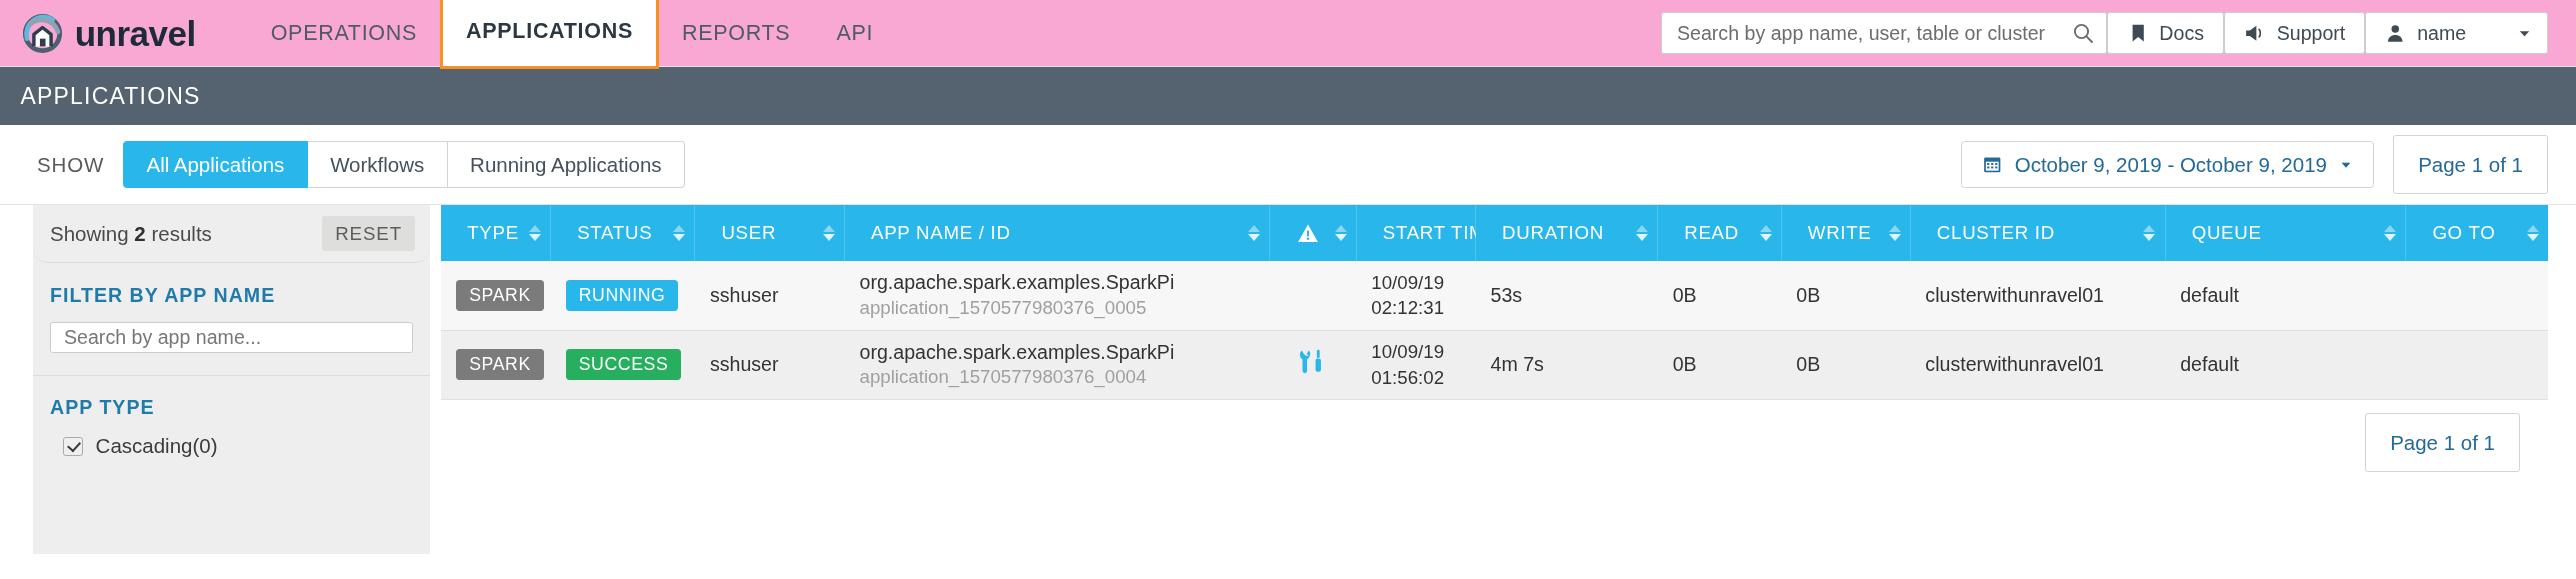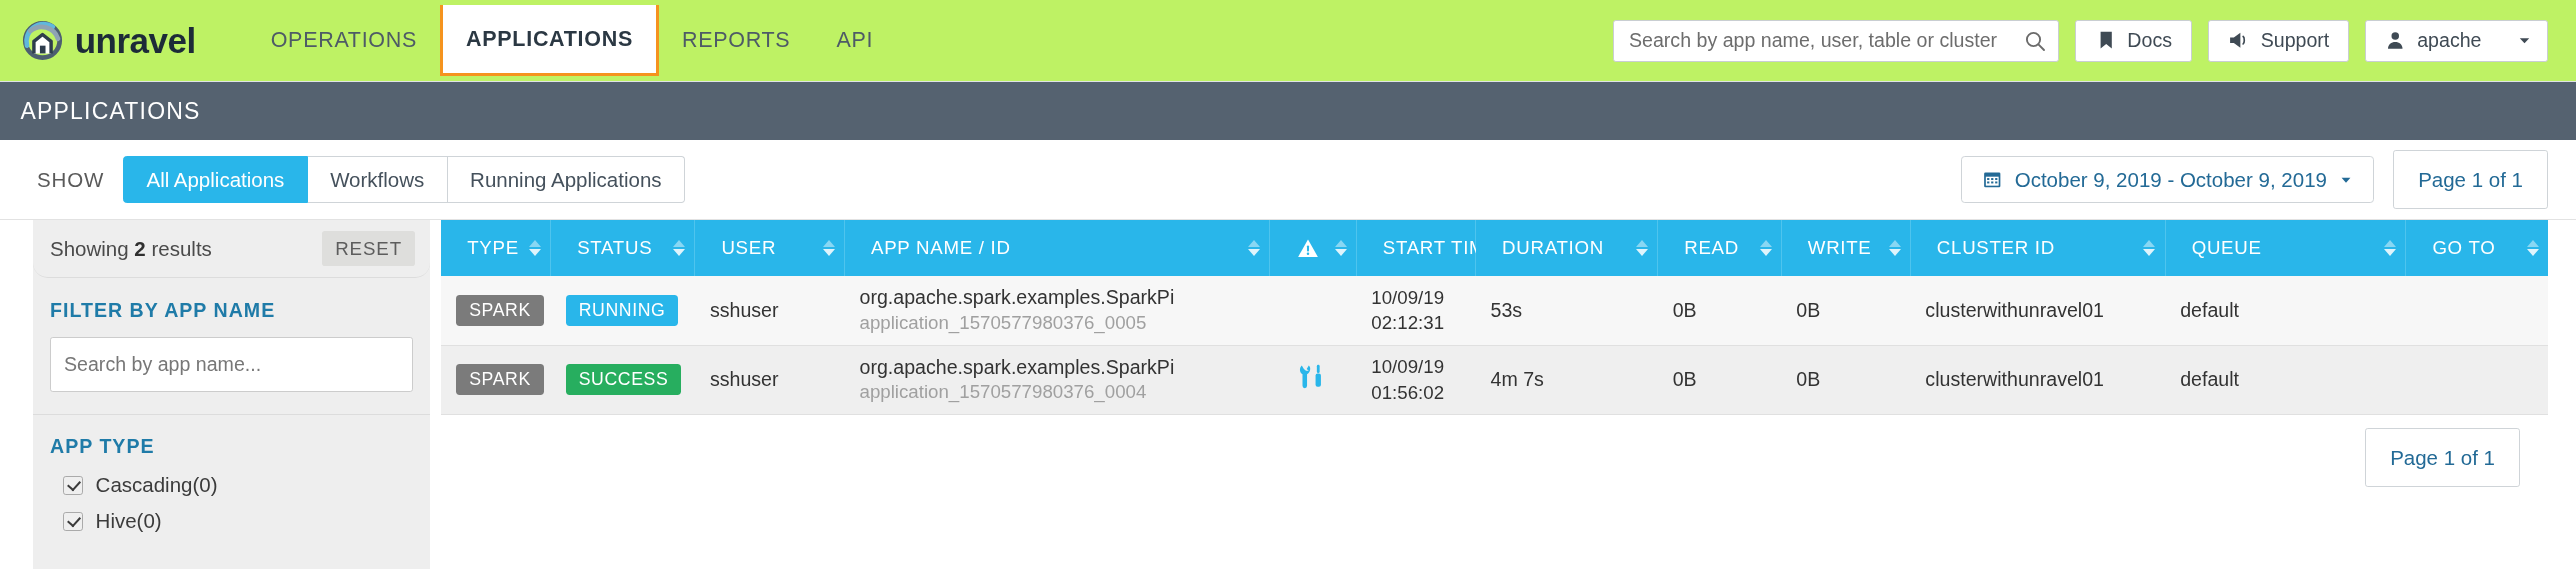--- a/index.html
+++ b/index.html
@@ -9,22 +9,22 @@
     height: 580px;
     overflow: hidden;
     background: #ffffff;
     font-family: "Liberation Sans", sans-serif;
     -webkit-font-smoothing: antialiased;
   }
 
   
   .topnav {
     position: relative;
-    height: 82px;
-    background: #bef264;
+    height: 67px;
+    background: #f9a8d4;
     border-bottom: 1.9px solid #dfe3e6;
     display: flex;
     align-items: center;
     padding: 0 28px 0 20.5px;
   }
   .brand { display: flex; align-items: center; gap: 11.2px; flex: 0 0 auto; }
   .brand-mark { width: 43px; height: 43px; display: block; }
   .brand-word {
     font-size: 35px;
     font-weight: 700;
@@ -59,21 +59,20 @@
     background: #ffffff;
     position: relative;
     z-index: 4;
     margin-bottom: -1.9px;
   }
 
   .nav-right {
     margin-left: auto;
     display: flex;
     align-items: center;
-    gap: 16px;
     flex: 0 0 auto;
   }
   .searchbox {
     width: 446px;
     height: 42px;
     border: 0.9px solid #c9ced2;
     border-radius: 2.8px;
     display: flex;
     align-items: center;
     padding: 0 11.2px 0 15px;
@@ -228,21 +227,21 @@
   .side-section { padding: 20.5px 17px 22.4px 17px; border-bottom: 0.9px solid #dcdcdc; }
   .side-title {
     color: #1f7ba8;
     font-size: 19.6px;
     font-weight: 700;
     letter-spacing: 1px;
     margin-bottom: 15px;
   }
   .side-input {
     width: 100%;
-    height: 55px;
+    height: 31px;
     border: 0.9px solid #cccccc;
     border-radius: 2.8px;
     background: #ffffff;
     padding: 0 13px;
     font-size: 19.6px;
     color: #4a4a4a;
     font-family: "Liberation Sans", sans-serif;
     outline: none;
   }
   .side-input::placeholder { color: #777777; }
@@ -397,21 +396,21 @@
         <path d="M17 8c1.6 1.1 1.6 6.9 0 8" fill="none" stroke="#3f4a54" stroke-width="1.8" stroke-linecap="round"></path>
       </svg>
       <span>Support</span>
     </div>
 
     <div class="nav-btn user">
       <svg width="20.5" height="22.4" viewBox="0 0 24 24">
         <circle cx="12" cy="7" r="4.4" fill="#3f4a54"></circle>
         <path d="M3.5 22c0-5 3.8-8 8.5-8s8.5 3 8.5 8z" fill="#3f4a54"></path>
       </svg>
-      <span>apache</span>
+      <span>name</span>
       <svg class="caret-sp" width="15" height="15" viewBox="0 0 16 16">
         <path d="M3 5.5 L8 11 L13 5.5 Z" fill="#3f4a54"></path>
       </svg>
     </div>
 
   </div>
 </div>
 
 <div class="pagebar">
   <div class="pagebar-title">APPLICATIONS</div>
@@ -465,24 +464,20 @@
     </div>
 
     <div class="side-section apptype">
       <div class="side-title">APP TYPE</div>
 
       <div class="chk-row">
         <span class="chk"></span>
         <span class="chk-label">Cascading(0)</span>
       </div>
 
-      <div class="chk-row">
-        <span class="chk"></span>
-        <span class="chk-label">Hive(0)</span>
-      </div>
     </div>
   </aside>
 
   <div class="tablewrap">
     <table class="apps">
       <colgroup>
         <col style="width:101px">
           <col style="width:133px">
           <col style="width:138px">
           <col style="width:392px">

